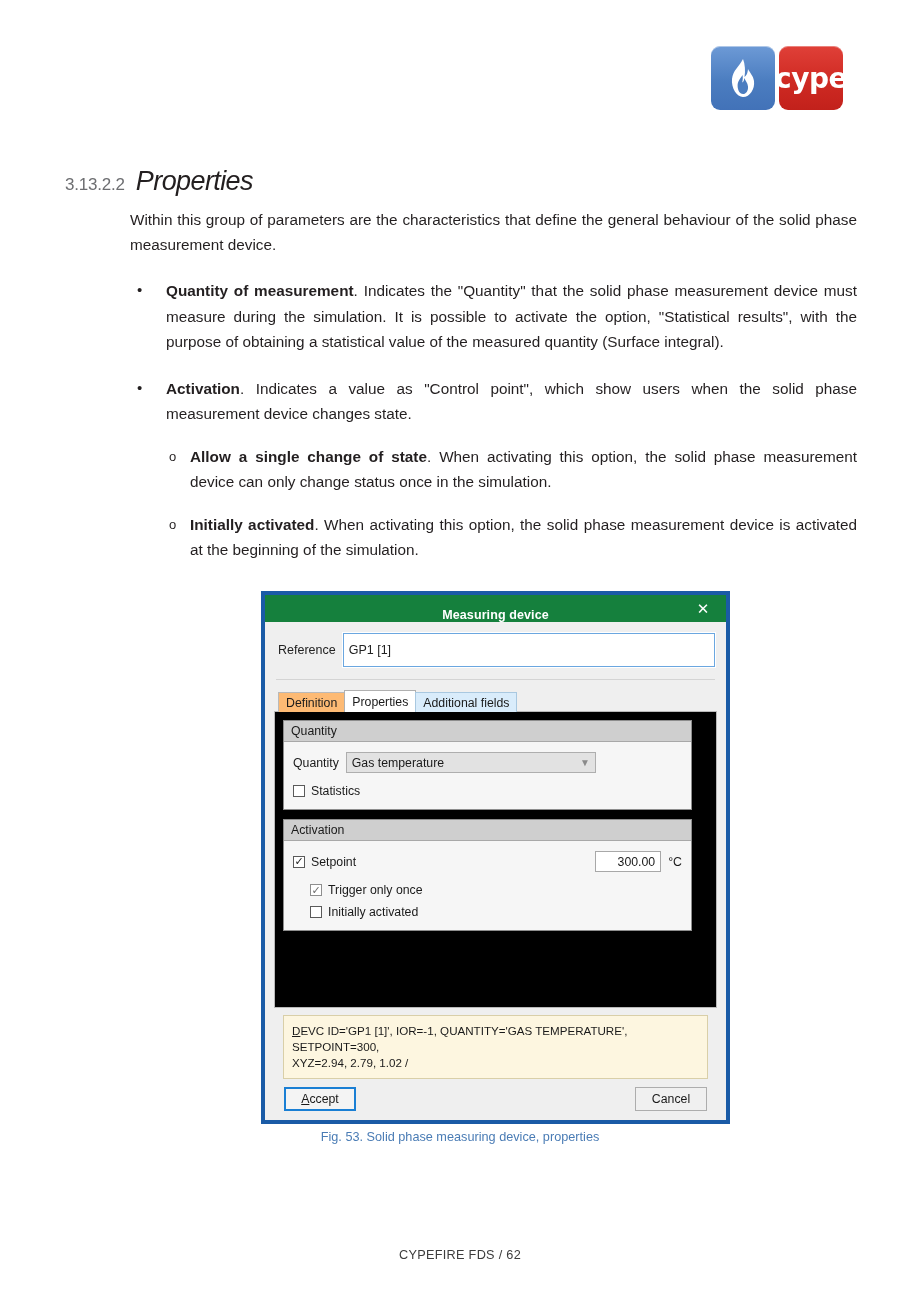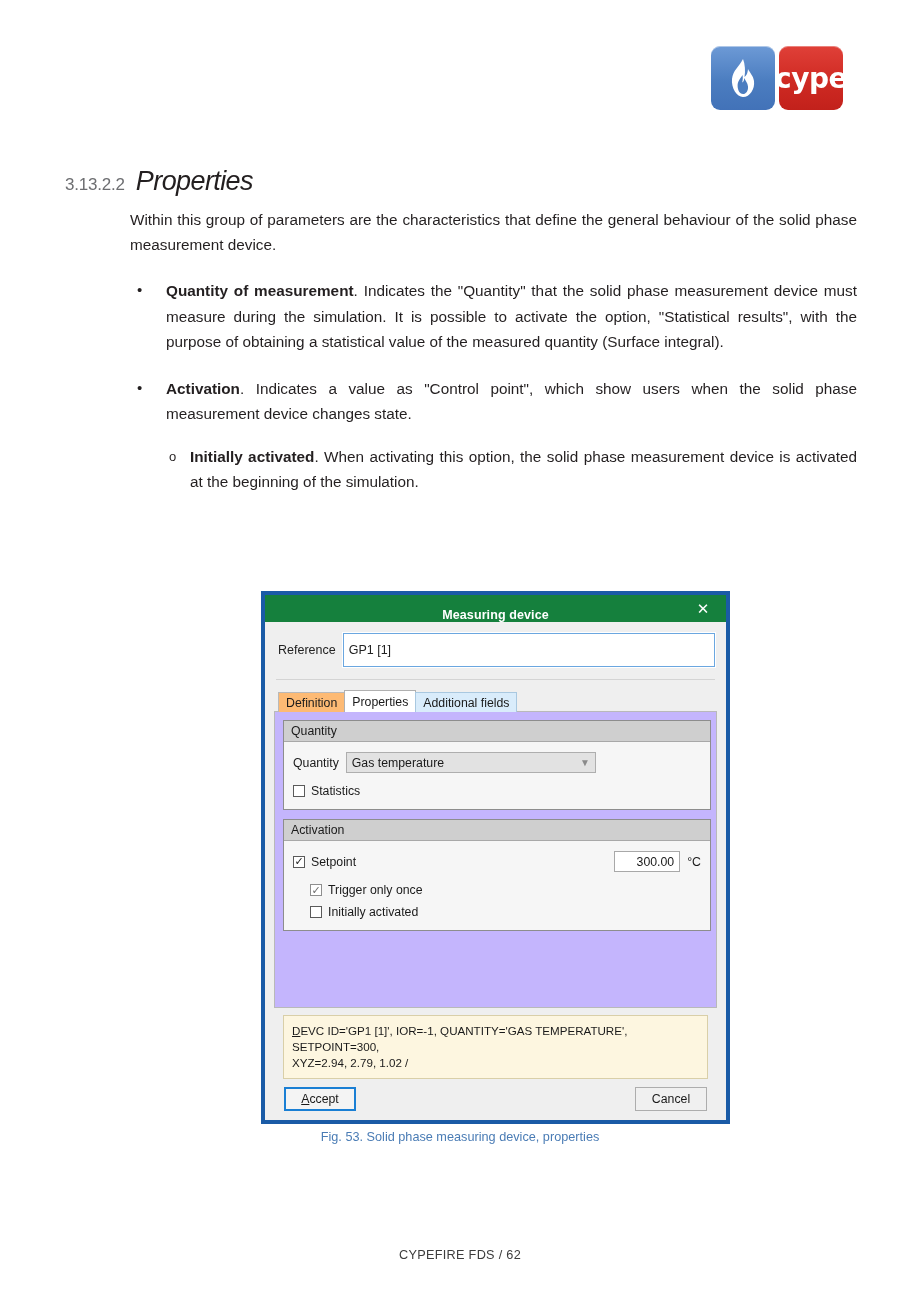--- a/index.html
+++ b/index.html
@@ -112,22 +112,22 @@
   .tab{
     height:20px; padding:0 7px; font-size:12.3px; color:#1a1a1a;
     border:1px solid #b9b9b9; border-bottom:none;
     background:#fdba74; display:flex; align-items:center;
     margin-right:-1px;
   }
   .tab.active{ background:#fff; height:22px; font-weight:normal; border-color:#b0b0b0; }
   .tab.hover{ background:#d9ecfb; border-color:#a9c8e0; }
 
   .tabpanel{
-    border:1px solid #b9b9b9; background:#c4b5fd;
-    margin-top:-1px; flex:1 1 auto; padding:8px 5px 8px 8px;
+    border:1px solid #b9b9b9; background:#000000;
+    margin-top:-1px; flex:1 1 auto; padding:8px 24px 8px 8px;
     display:flex; flex-direction:column; gap:9px;
     position:relative; z-index:1;
   }
 
   .group{
     border:1px solid #8d8d8d; background:#f6f6f6;
   }
   .group-title{
     background:#cfcfcf; border-bottom:1px solid #a8a8a8;
     padding:3px 7px; font-size:12.3px; color:#1a1a1a;
@@ -217,20 +217,23 @@
   <p class="para">Within this group of parameters are the characteristics that define the general behaviour of the solid phase measurement device.</p>
 
   <ul class="bullets">
     <li class="bullet">
       <span class="b">Quantity of measurement</span><span>. Indicates the "Quantity" that the solid phase measurement device must measure during the simulation. It is possible to activate the option, "Statistical results", with the purpose of obtaining a statistical value of the measured quantity (Surface integral).</span>
     </li>
     <li class="bullet">
       <span class="b">Activation</span><span>. Indicates a value as "Control point", which show users when the solid phase measurement device changes state.</span>
       <ul class="subbullets">
         <li class="subbullet">
+          <span class="b">Allow a single change of state</span><span>. When activating this option, the solid phase measurement device can only change status once in the simulation.</span>
+        </li>
+        <li class="subbullet">
           <span class="b">Initially activated</span><span>. When activating this option, the solid phase measurement device is activated at the beginning of the simulation.</span>
         </li>
       </ul>
     </li>
   </ul>
 </div>
 
 <div class="dialog-zone">
   <div class="dialog">
 

